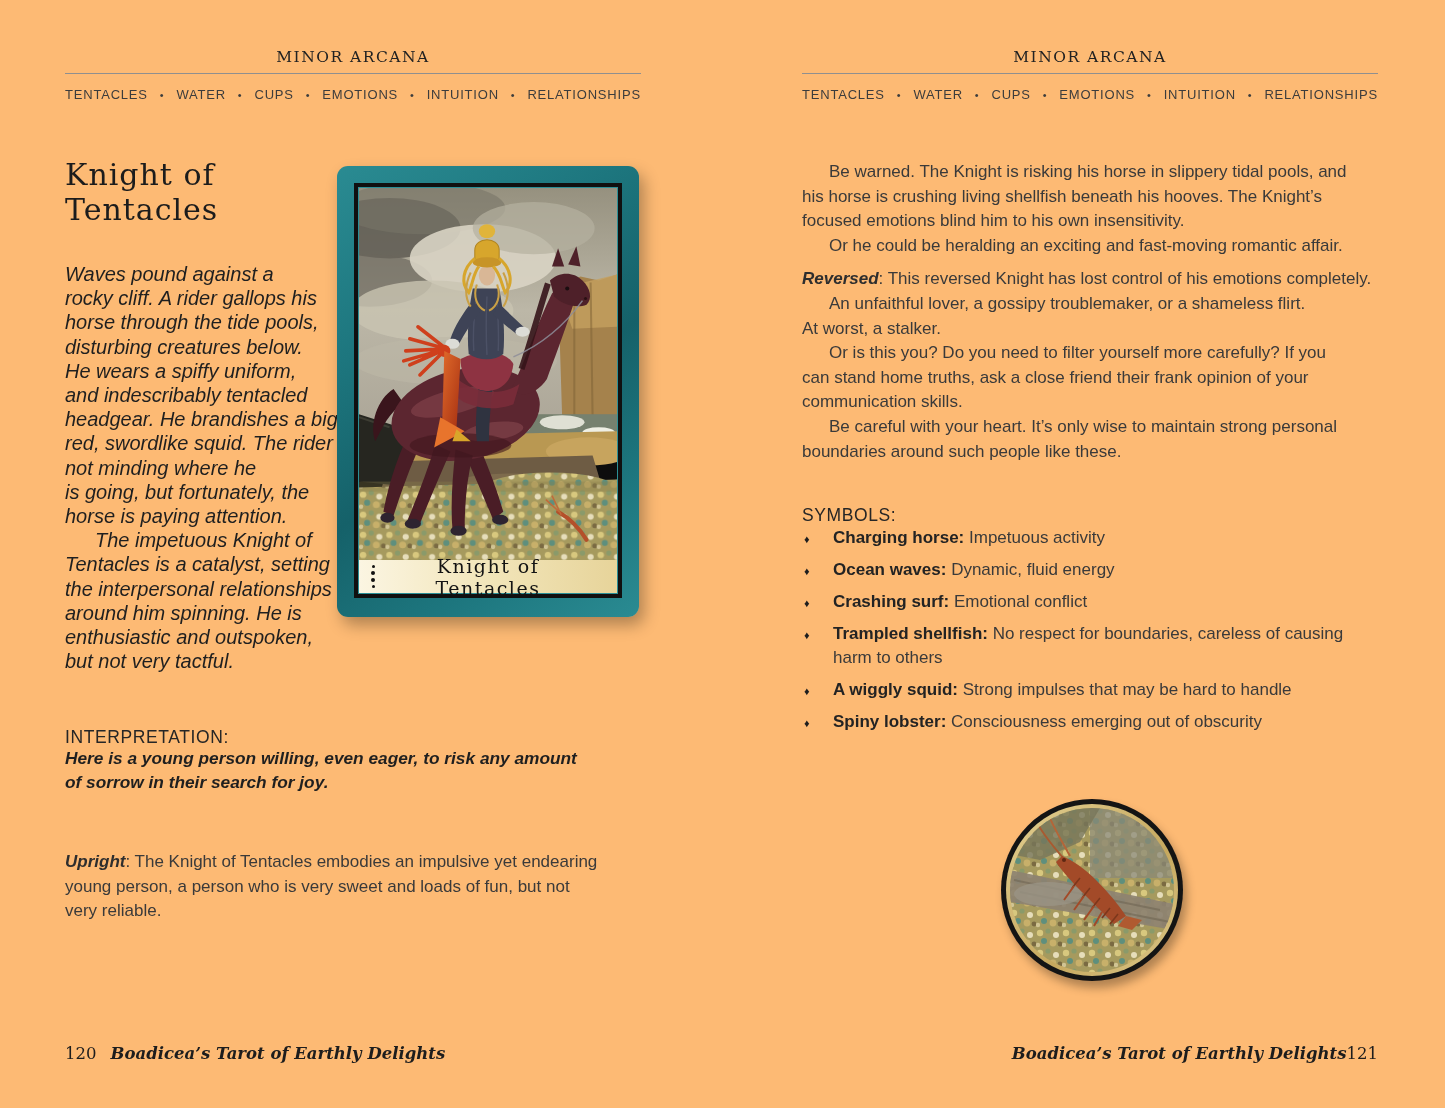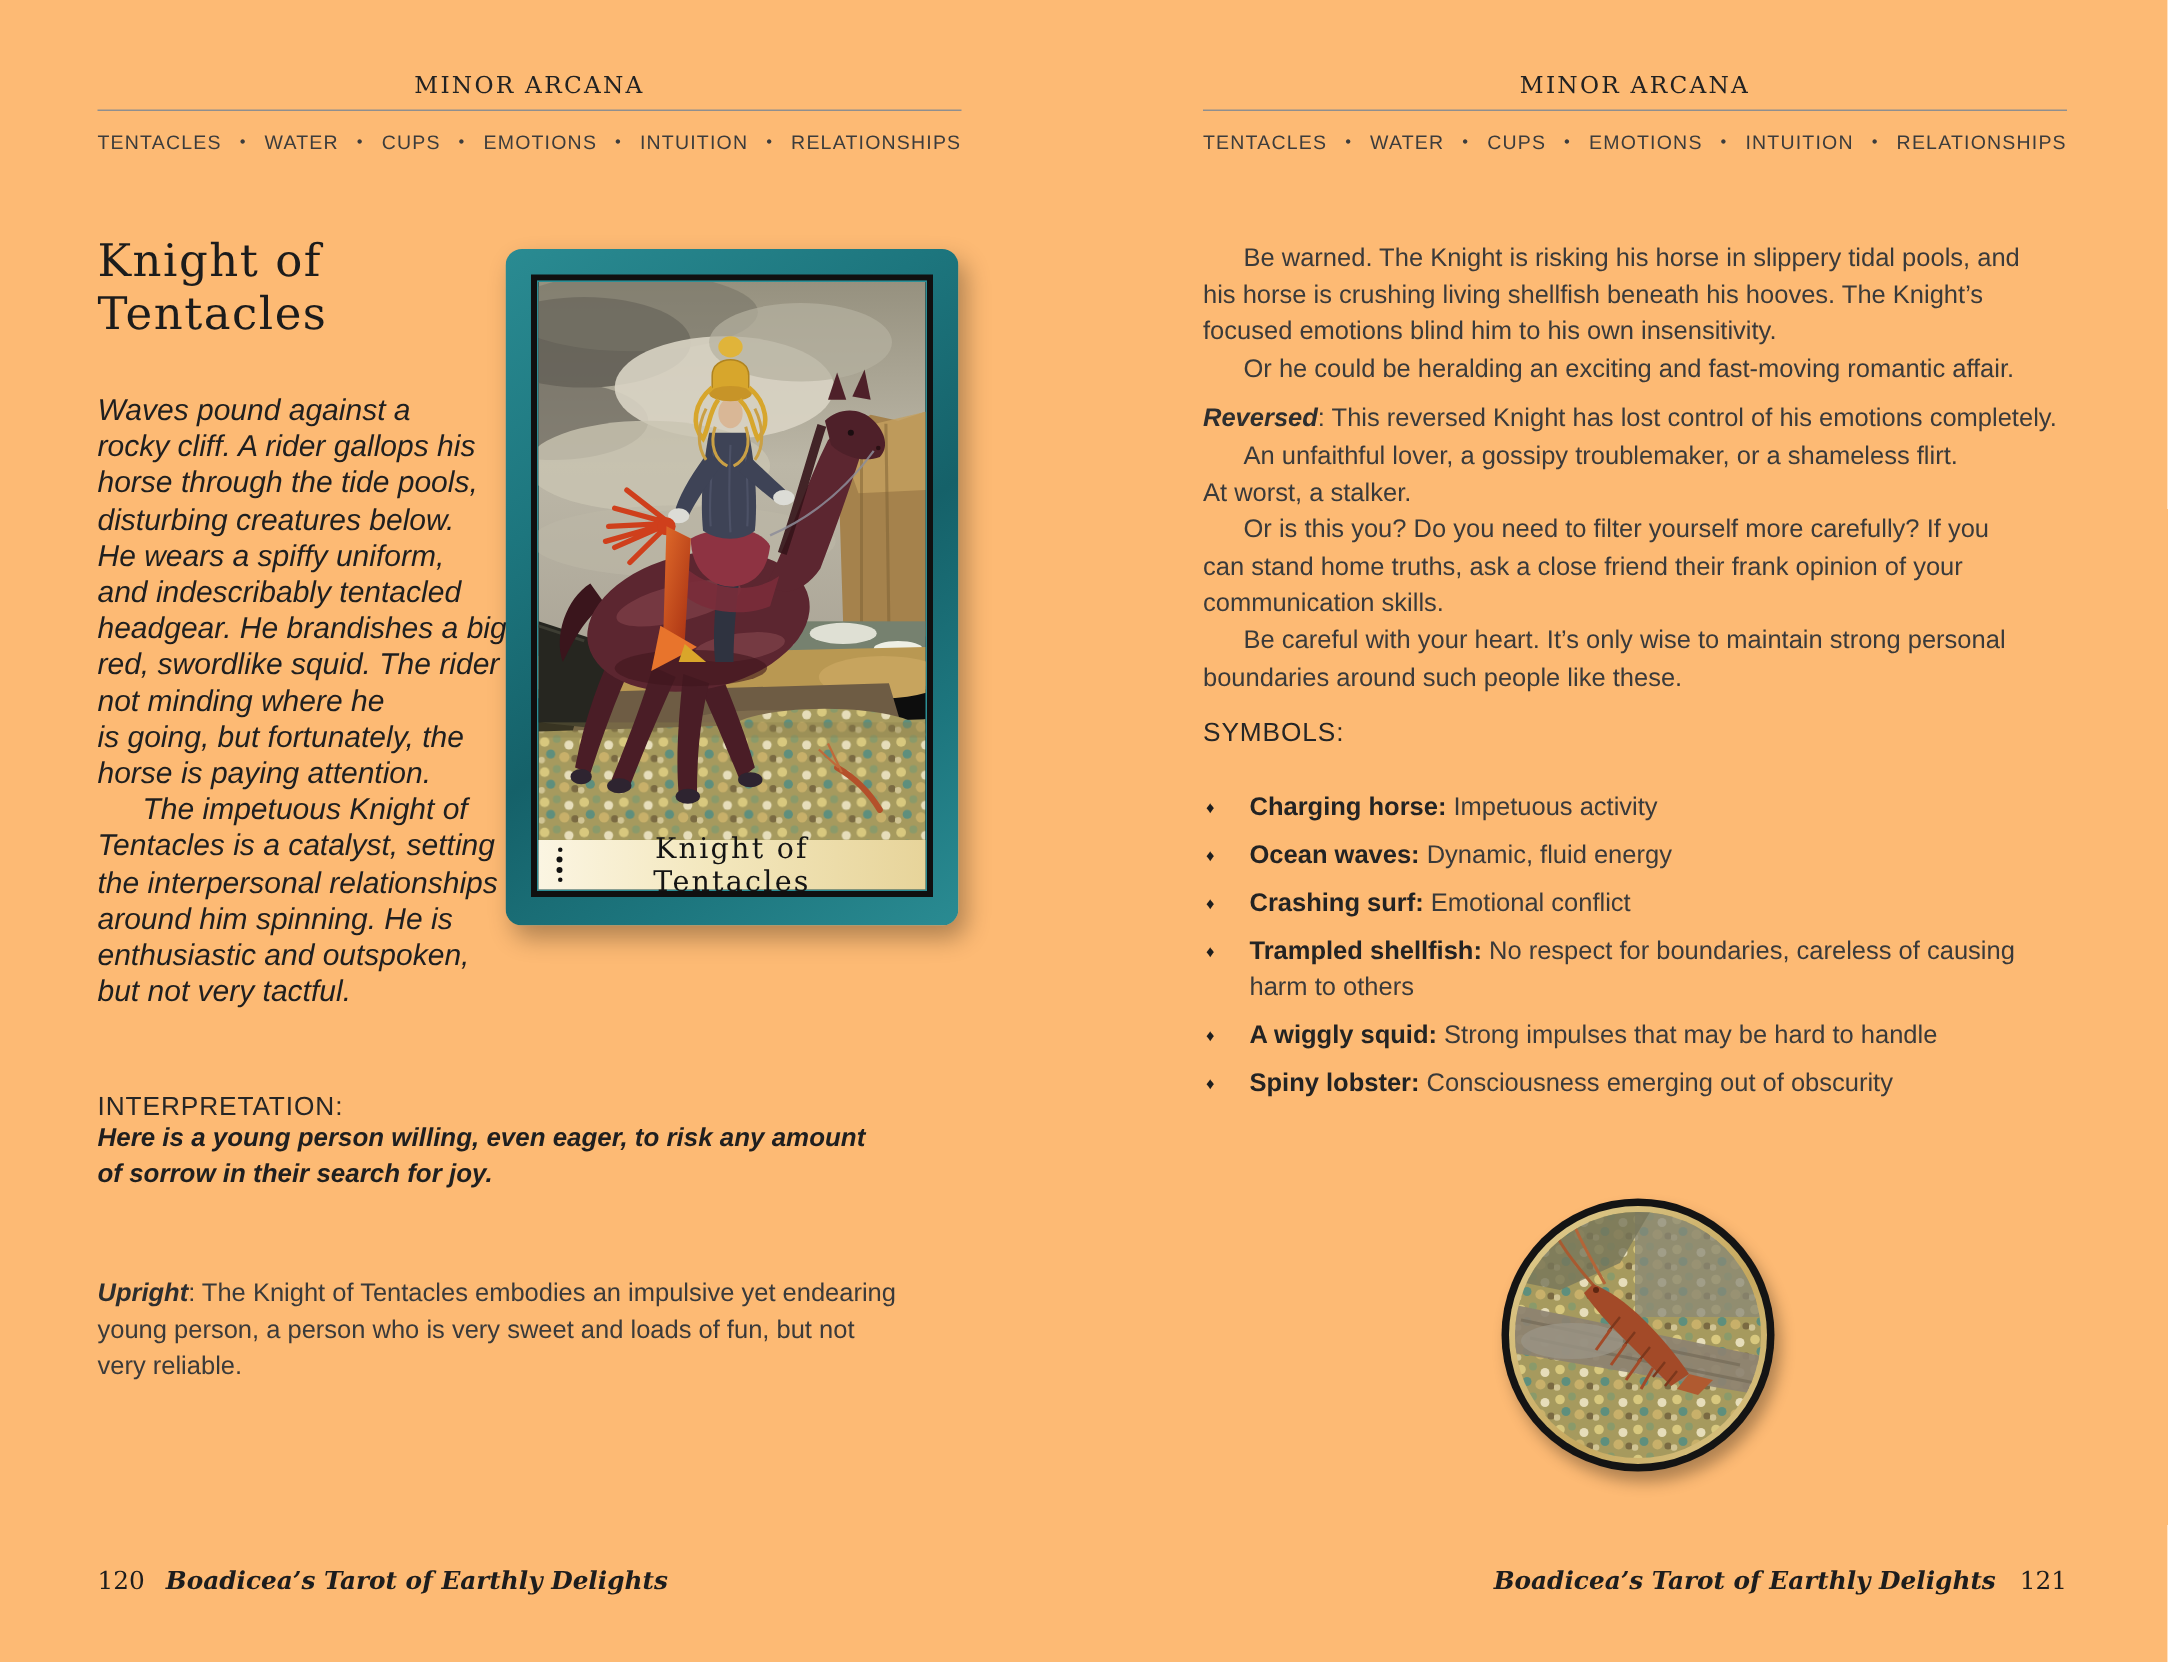--- a/index.html
+++ b/index.html
@@ -70,21 +70,21 @@
     display:flex;align-items:center;justify-content:center;}
   .vig-img{width:164px;height:164px;border-radius:50%;overflow:hidden;display:block;}
   
   .footer{position:absolute;top:1044px;font-family:"DejaVu Serif","Liberation Serif",serif;
     font-size:16.5px;color:#1d1d1d;}
   .footer .pnum{font-style:normal;}
   .footer .btitle{font-style:italic;font-weight:bold;}
   .footer-left{left:65px;}
   .footer-left .btitle{margin-left:14px;}
   .footer-right{left:802px;width:576px;text-align:right;}
-  .footer-right .pnum{margin-left:16px;}
+  .footer-right .pnum{}
 </style>
 </head>
 <body>
 
 <div class="spread">
 
   <div class="runhead" style="left:65px;top:48px;">MINOR ARCANA</div>
   <div class="rule" style="left:65px;top:73px;"></div>
   <div class="kwrow" style="left:65px;top:87px;">
     <span>TENTACLES</span>
@@ -271,21 +271,21 @@
     <p class="gap"><span class="lead">Reversed</span><span>: This reversed Knight has lost control of his emotions completely.</span></p>
     <p class="ind">An unfaithful lover, a gossipy troublemaker, or a shameless flirt.
 At worst, a stalker.</p>
     <p class="ind">Or is this you? Do you need to filter yourself more carefully? If you
 can stand home truths, ask a close friend their frank opinion of your
 communication skills.</p>
     <p class="ind">Be careful with your heart. It’s only wise to maintain strong personal
 boundaries around such people like these.</p>
   </div>
 
-  <div class="sec-head" style="left:802px;top:478px;">SYMBOLS:</div>
+  <div class="sec-head" style="left:802px;top:505px;">SYMBOLS:</div>
 
   <ul class="symbols">
     <li><span class="bullet">♦</span><b>Charging horse:</b><span> Impetuous activity</span></li>
     <li><span class="bullet">♦</span><b>Ocean waves:</b><span> Dynamic, fluid energy</span></li>
     <li><span class="bullet">♦</span><b>Crashing surf:</b><span> Emotional conflict</span></li>
     <li><span class="bullet">♦</span><b>Trampled shellfish:</b><span> No respect for boundaries, careless of causing
 harm to others</span></li>
     <li><span class="bullet">♦</span><b>A wiggly squid:</b><span> Strong impulses that may be hard to handle</span></li>
     <li><span class="bullet">♦</span><b>Spiny lobster:</b><span> Consciousness emerging out of obscurity</span></li>
   </ul>

